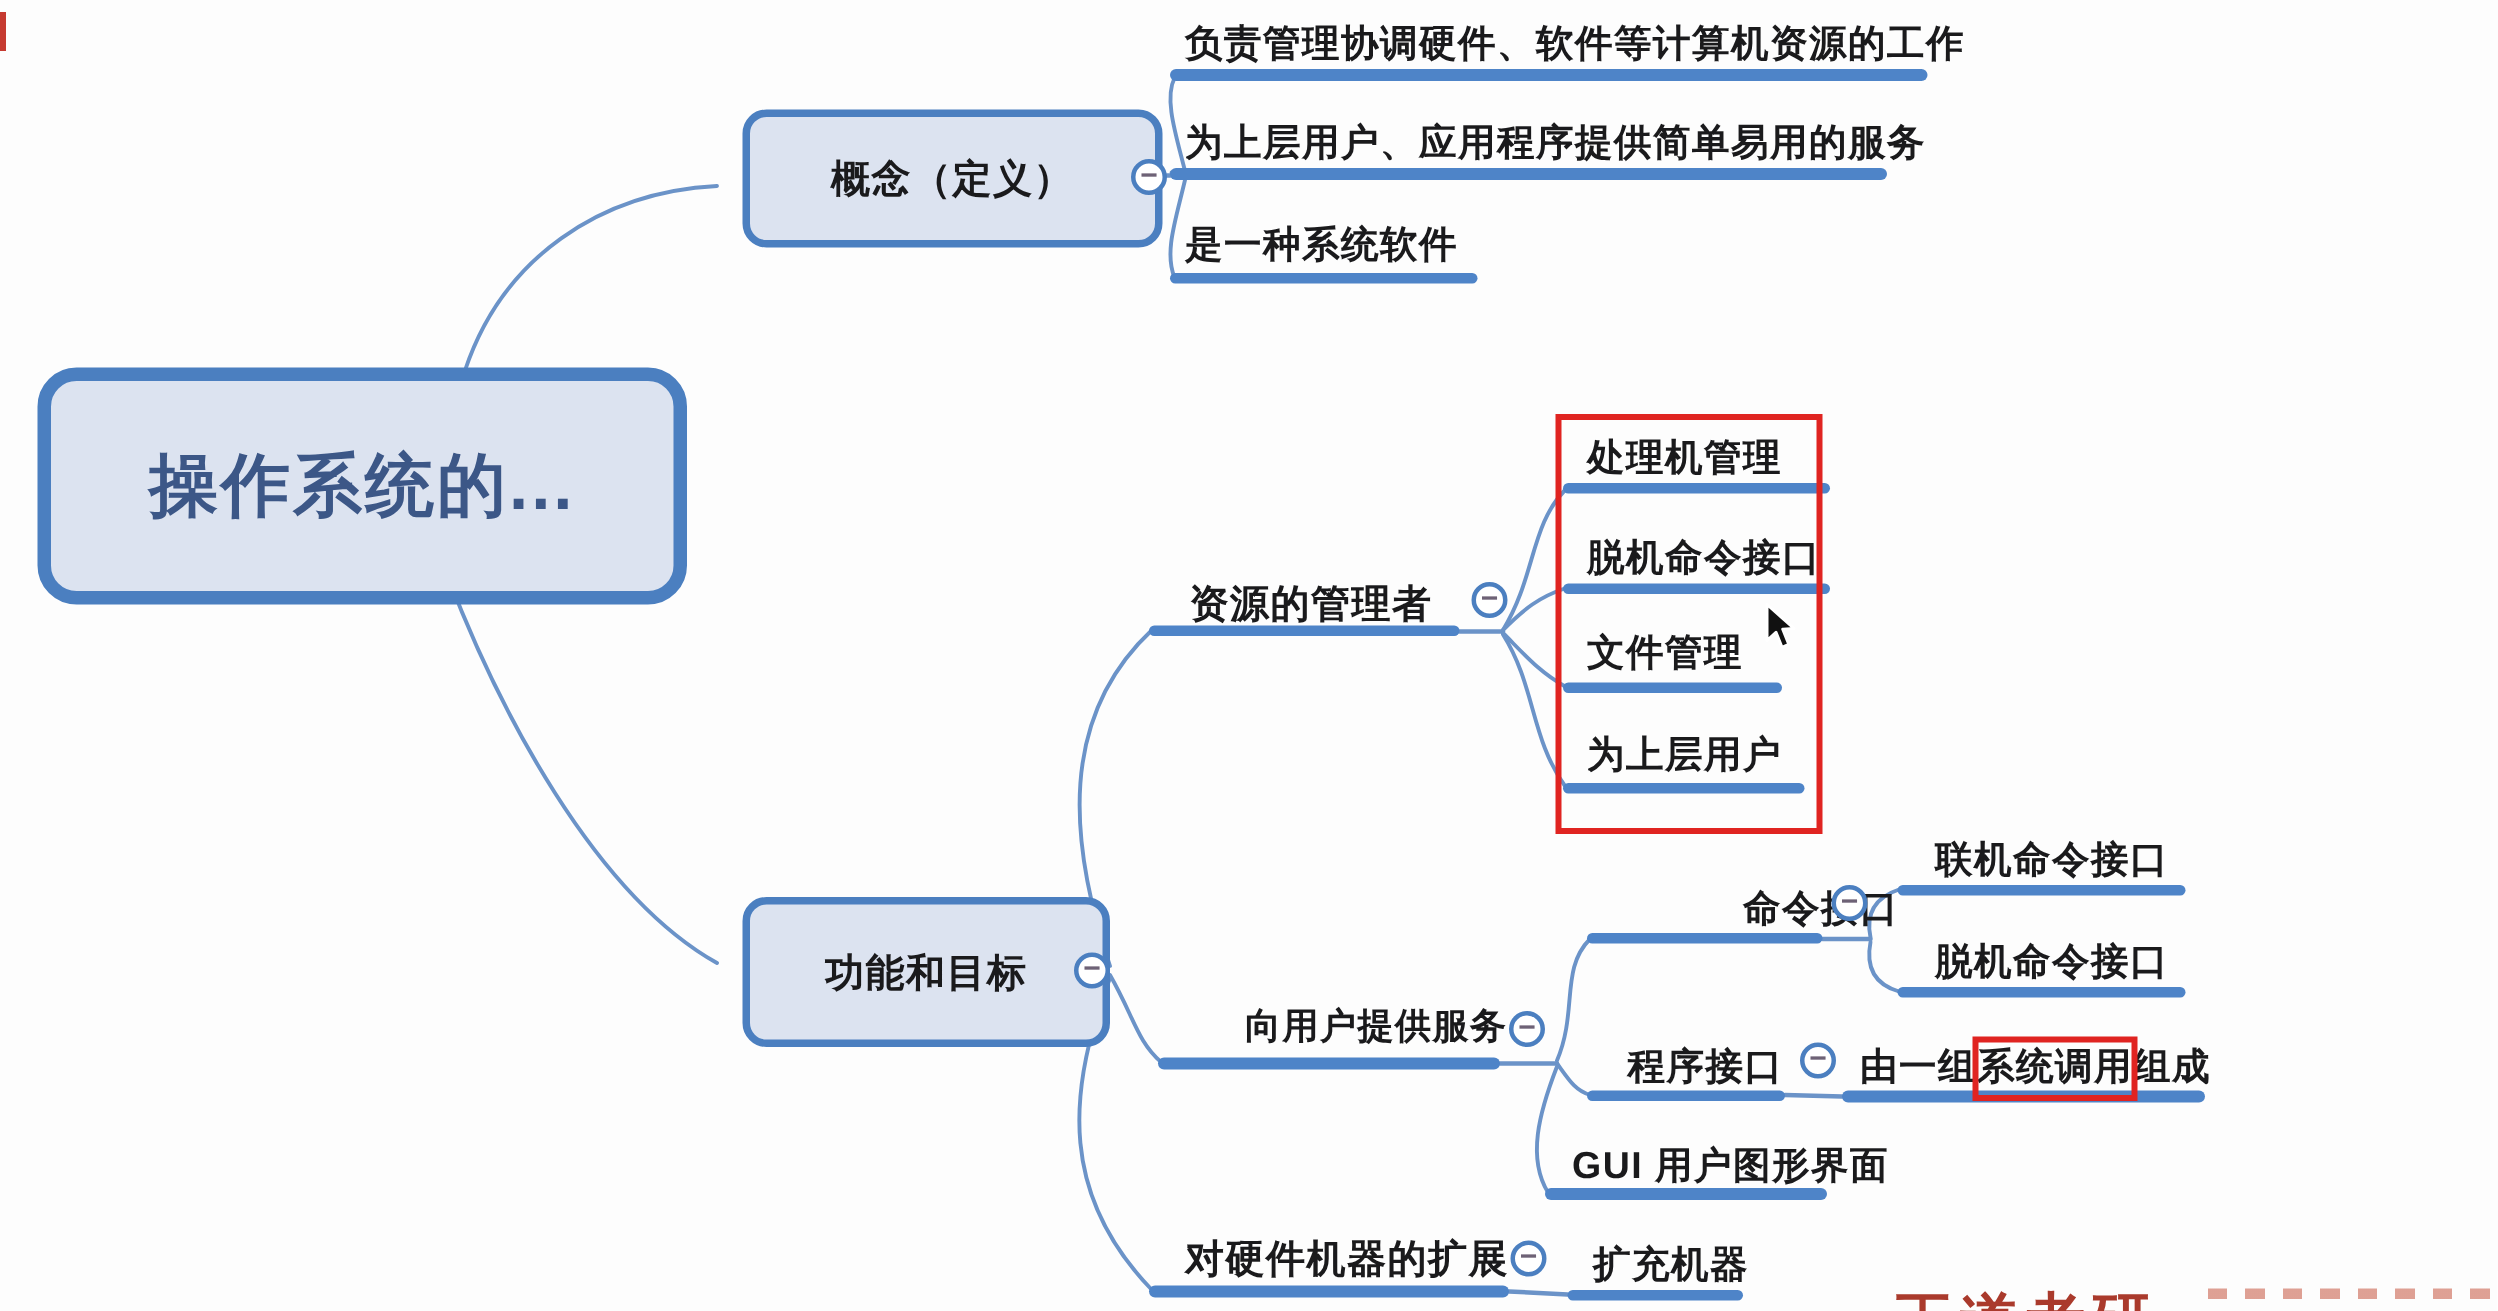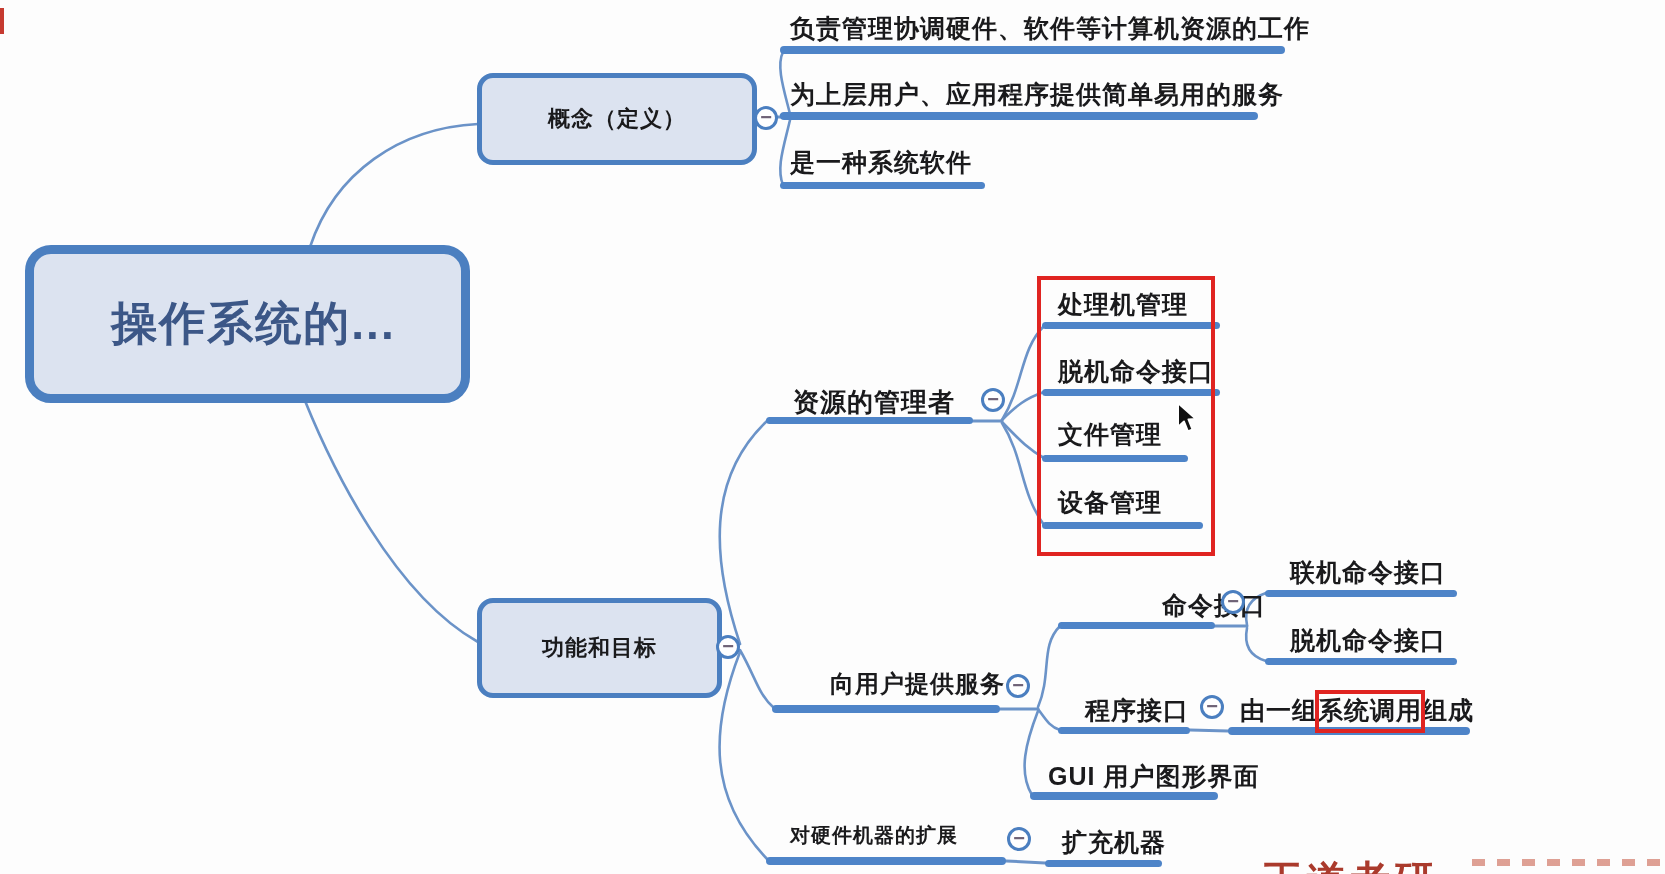--- a/index.html
+++ b/index.html
@@ -13,21 +13,21 @@
   svg.wires{position:absolute;left:0;top:0;z-index:1;}
   svg.wires path, svg.wires line{fill:none;stroke:var(--curve-blue);stroke-width:2.6;stroke-linecap:round;}
   svg.wires line.thin{stroke-width:3;}
 
   .node-box{position:absolute;z-index:3;background:var(--fill-blue);
             border:5px solid var(--border-blue);border-radius:16px;
             display:flex;align-items:center;justify-content:center;
             color:var(--ink);font-weight:700;white-space:nowrap;}
   .root-box{border-width:9px;border-radius:26px;color:var(--root-ink);
             font-size:46px;letter-spacing:2px;}
-  .branch-box{font-size:22px;letter-spacing:1px;}
+  .branch-box{font-size:26px;letter-spacing:1px;margin-left:18px;}
 
   .leaf{position:absolute;z-index:3;color:var(--ink);font-weight:700;
         font-size:25px;letter-spacing:1px;white-space:nowrap;text-align:right;}
   .uline{position:absolute;z-index:2;height:7px;background:var(--ul-blue);border-radius:4px;}
   .uline.h8{height:8px;}
 
   .minus{position:absolute;z-index:4;width:24px;height:24px;border-radius:50%;
          background:#fff;border:3px solid var(--border-blue);box-sizing:border-box;
          display:flex;align-items:center;justify-content:center;cursor:pointer;}
   .minus span{display:block;line-height:0;font-size:20px;font-weight:700;color:#6e6276;
@@ -79,21 +79,21 @@
 
     <line class="thin" x1="1215" y1="626" x2="1247" y2="626"></line>
     <path d="M1247,625 Q1242,601 1266,593"></path>
     <path d="M1247,628 Q1242,654 1266,661"></path>
 
     <line class="thin" x1="1190" y1="730" x2="1228" y2="731"></line>
 
     <line class="thin" x1="1006" y1="861" x2="1045" y2="863"></line>
   </svg>
 
-  <div class="node-box root-box" style="left:25px;top:245px;width:415px;height:140px;padding-left:12px;">
+  <div class="node-box root-box" style="left:25px;top:245px;width:415px;height:140px;">
     <span>操作系统的...</span>
   </div>
 
   <div class="node-box branch-box" style="left:477px;top:73px;width:270px;height:82px;">
     <span>概念（定义）</span>
   </div>
 
   <div class="node-box branch-box" style="left:477px;top:598px;width:235px;height:90px;">
     <span>功能和目标</span>
   </div>
@@ -128,35 +128,35 @@
 
   <div class="leaf" style="left:790px;top:146px;">是一种系统软件</div>
   <div class="uline" style="left:780px;top:182px;width:205px;"></div>
 
   <div class="leaf" style="left:793px;top:385px;font-size:26px;">资源的管理者</div>
   <div class="uline" style="left:766px;top:417px;width:207px;"></div>
 
   <div class="leaf" style="left:830px;top:668px;font-size:24px;">向用户提供服务</div>
   <div class="uline h8" style="left:772px;top:705px;width:228px;"></div>
 
-  <div class="leaf" style="left:790px;top:822px;font-size:20px;">对硬件机器的扩展</div>
+  <div class="leaf" style="left:790px;top:822px;font-size:26px;">对硬件机器的扩展</div>
   <div class="uline h8" style="left:766px;top:857px;width:240px;"></div>
 
   <div class="redbox" style="left:1037px;top:276px;width:170px;height:272px;"></div>
 
   <div class="leaf" style="left:1058px;top:288px;">处理机管理</div>
   <div class="uline" style="left:1042px;top:322px;width:178px;"></div>
 
   <div class="leaf" style="left:1058px;top:355px;">脱机命令接口</div>
   <div class="uline" style="left:1042px;top:389px;width:178px;"></div>
 
   <div class="leaf" style="left:1058px;top:418px;">文件管理</div>
   <div class="uline" style="left:1042px;top:455px;width:146px;"></div>
 
-  <div class="leaf" style="left:1058px;top:486px;">设备管理</div>
+  <div class="leaf" style="left:1058px;top:486px;">为上层用户</div>
   <div class="uline" style="left:1042px;top:522px;width:161px;"></div>
 
   <div class="leaf" style="left:1132px;top:589px;margin-left:30px;">命令接口</div>
   <div class="uline" style="left:1058px;top:622px;width:157px;"></div>
 
   <div class="leaf" style="left:1290px;top:556px;">联机命令接口</div>
   <div class="uline" style="left:1265px;top:590px;width:192px;"></div>
 
   <div class="leaf" style="left:1290px;top:624px;">脱机命令接口</div>
   <div class="uline" style="left:1265px;top:658px;width:192px;"></div>

